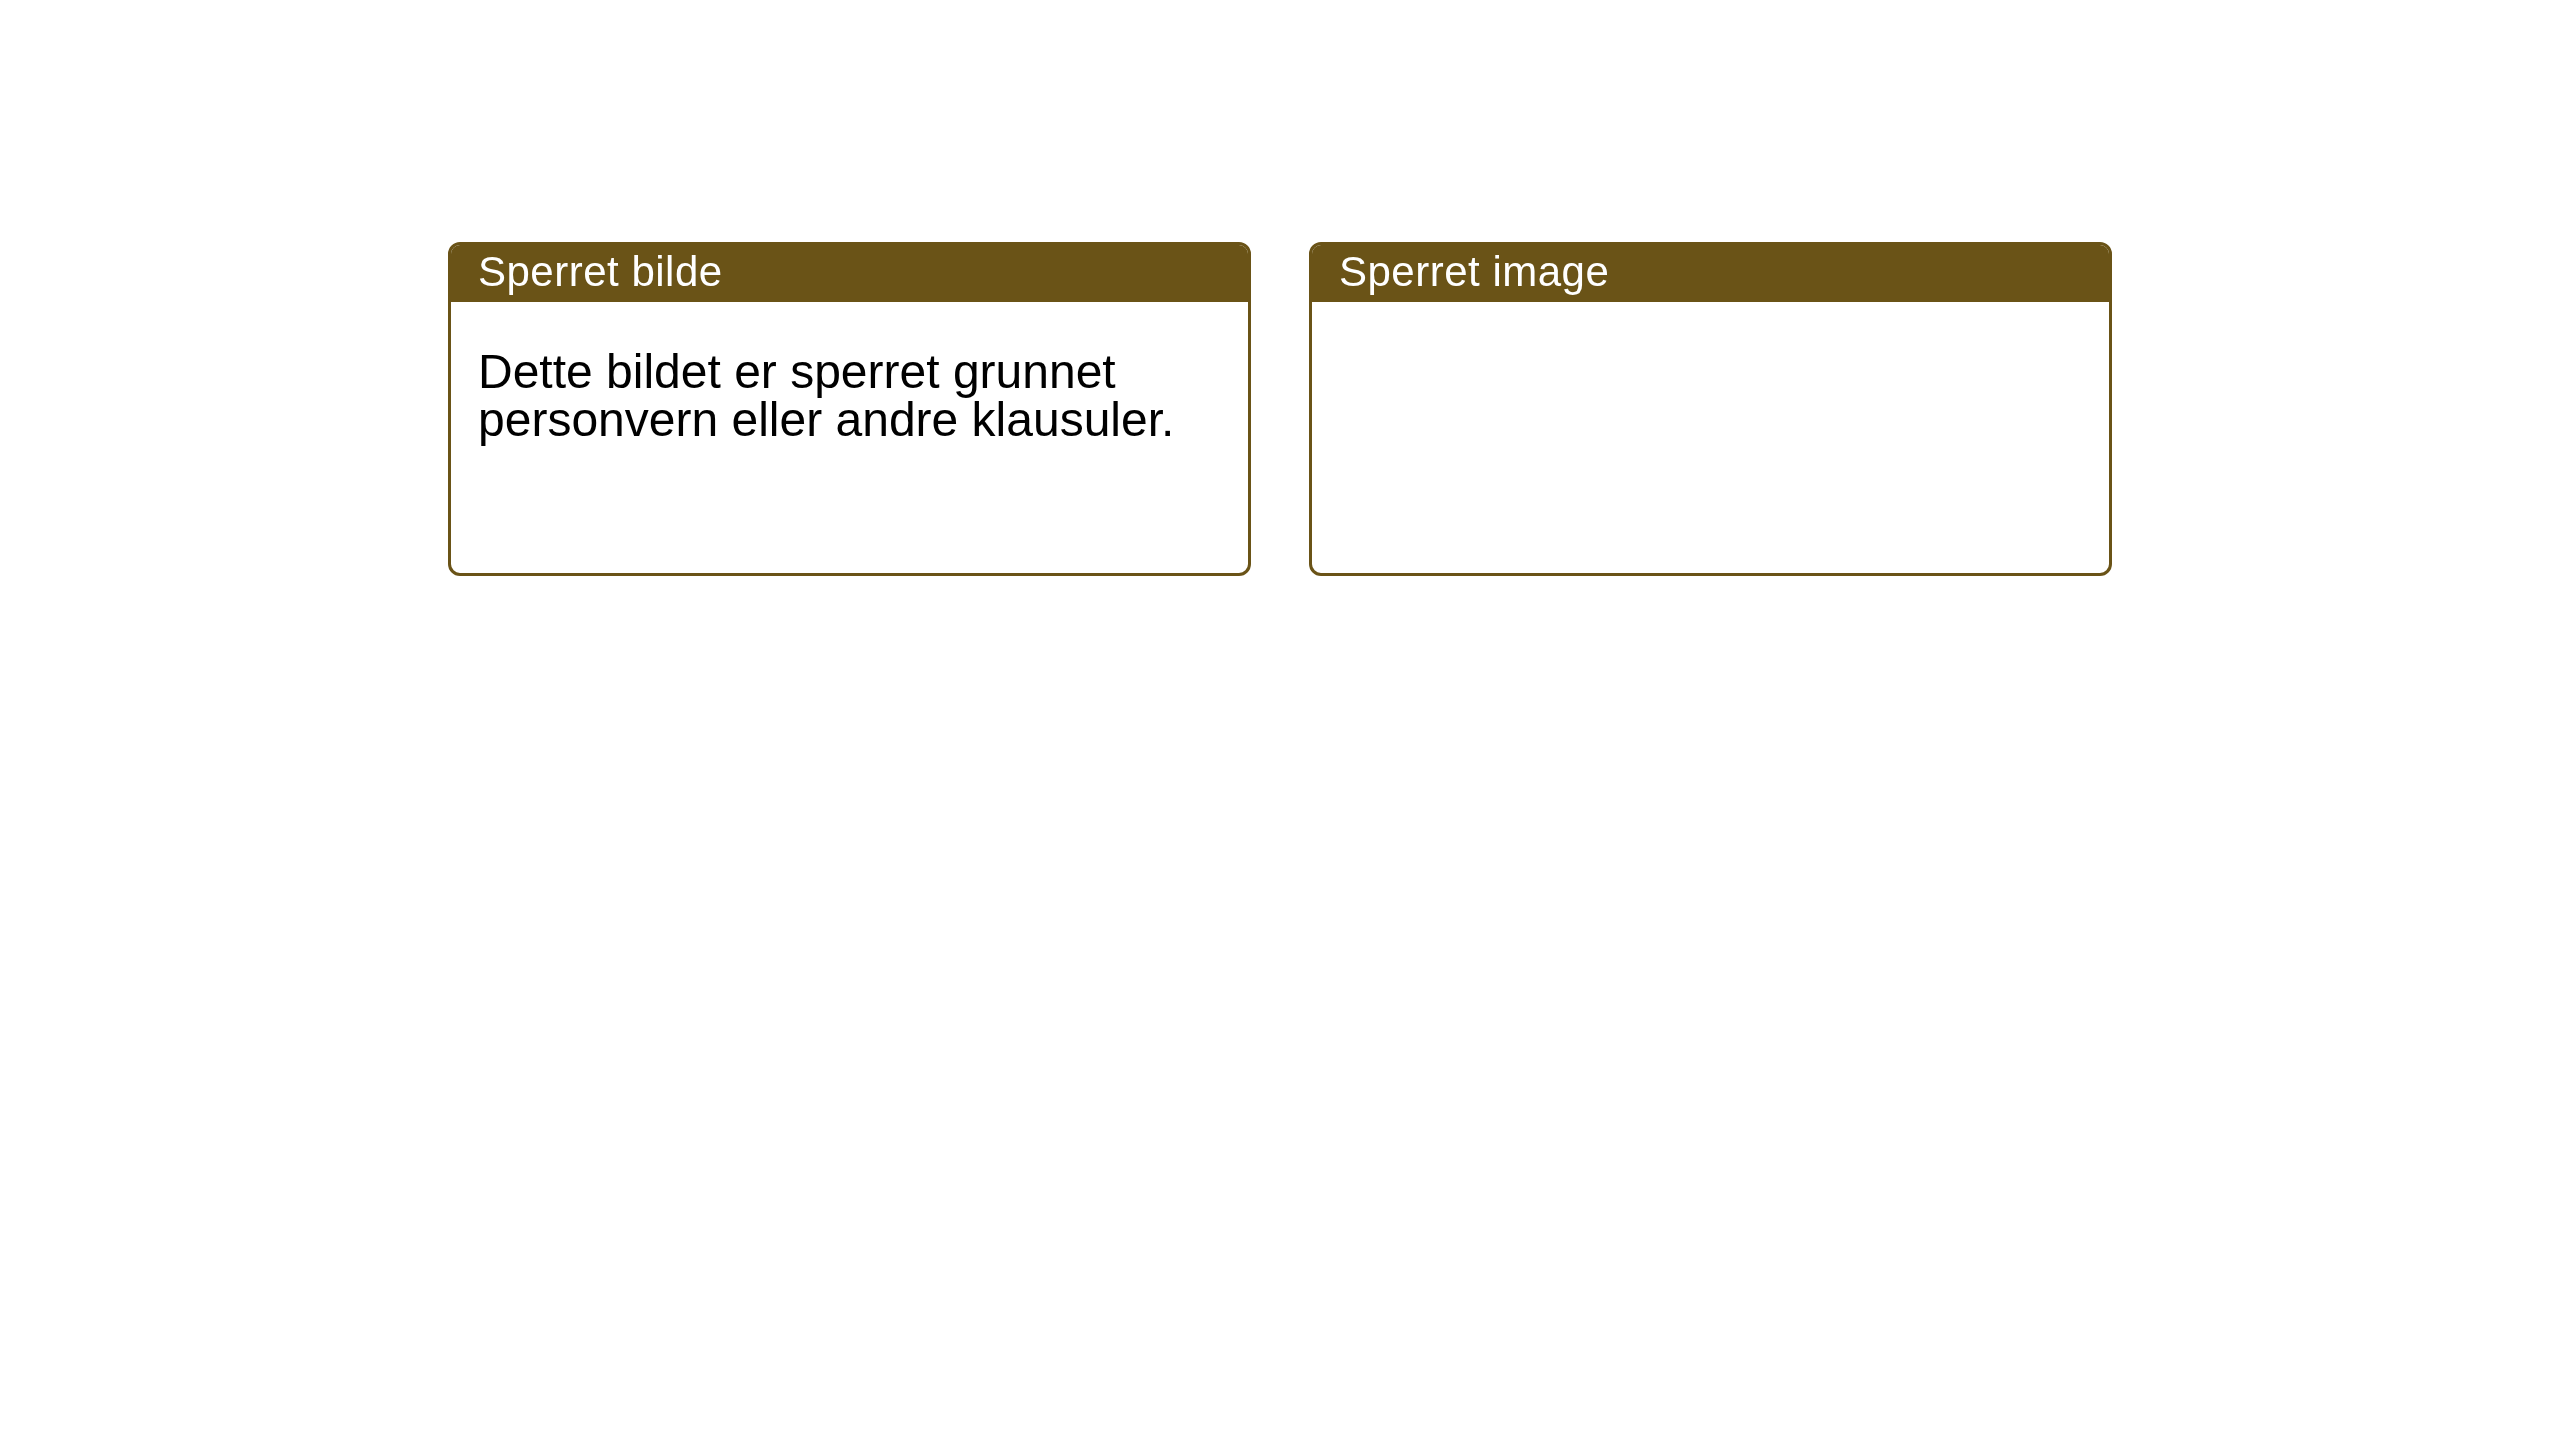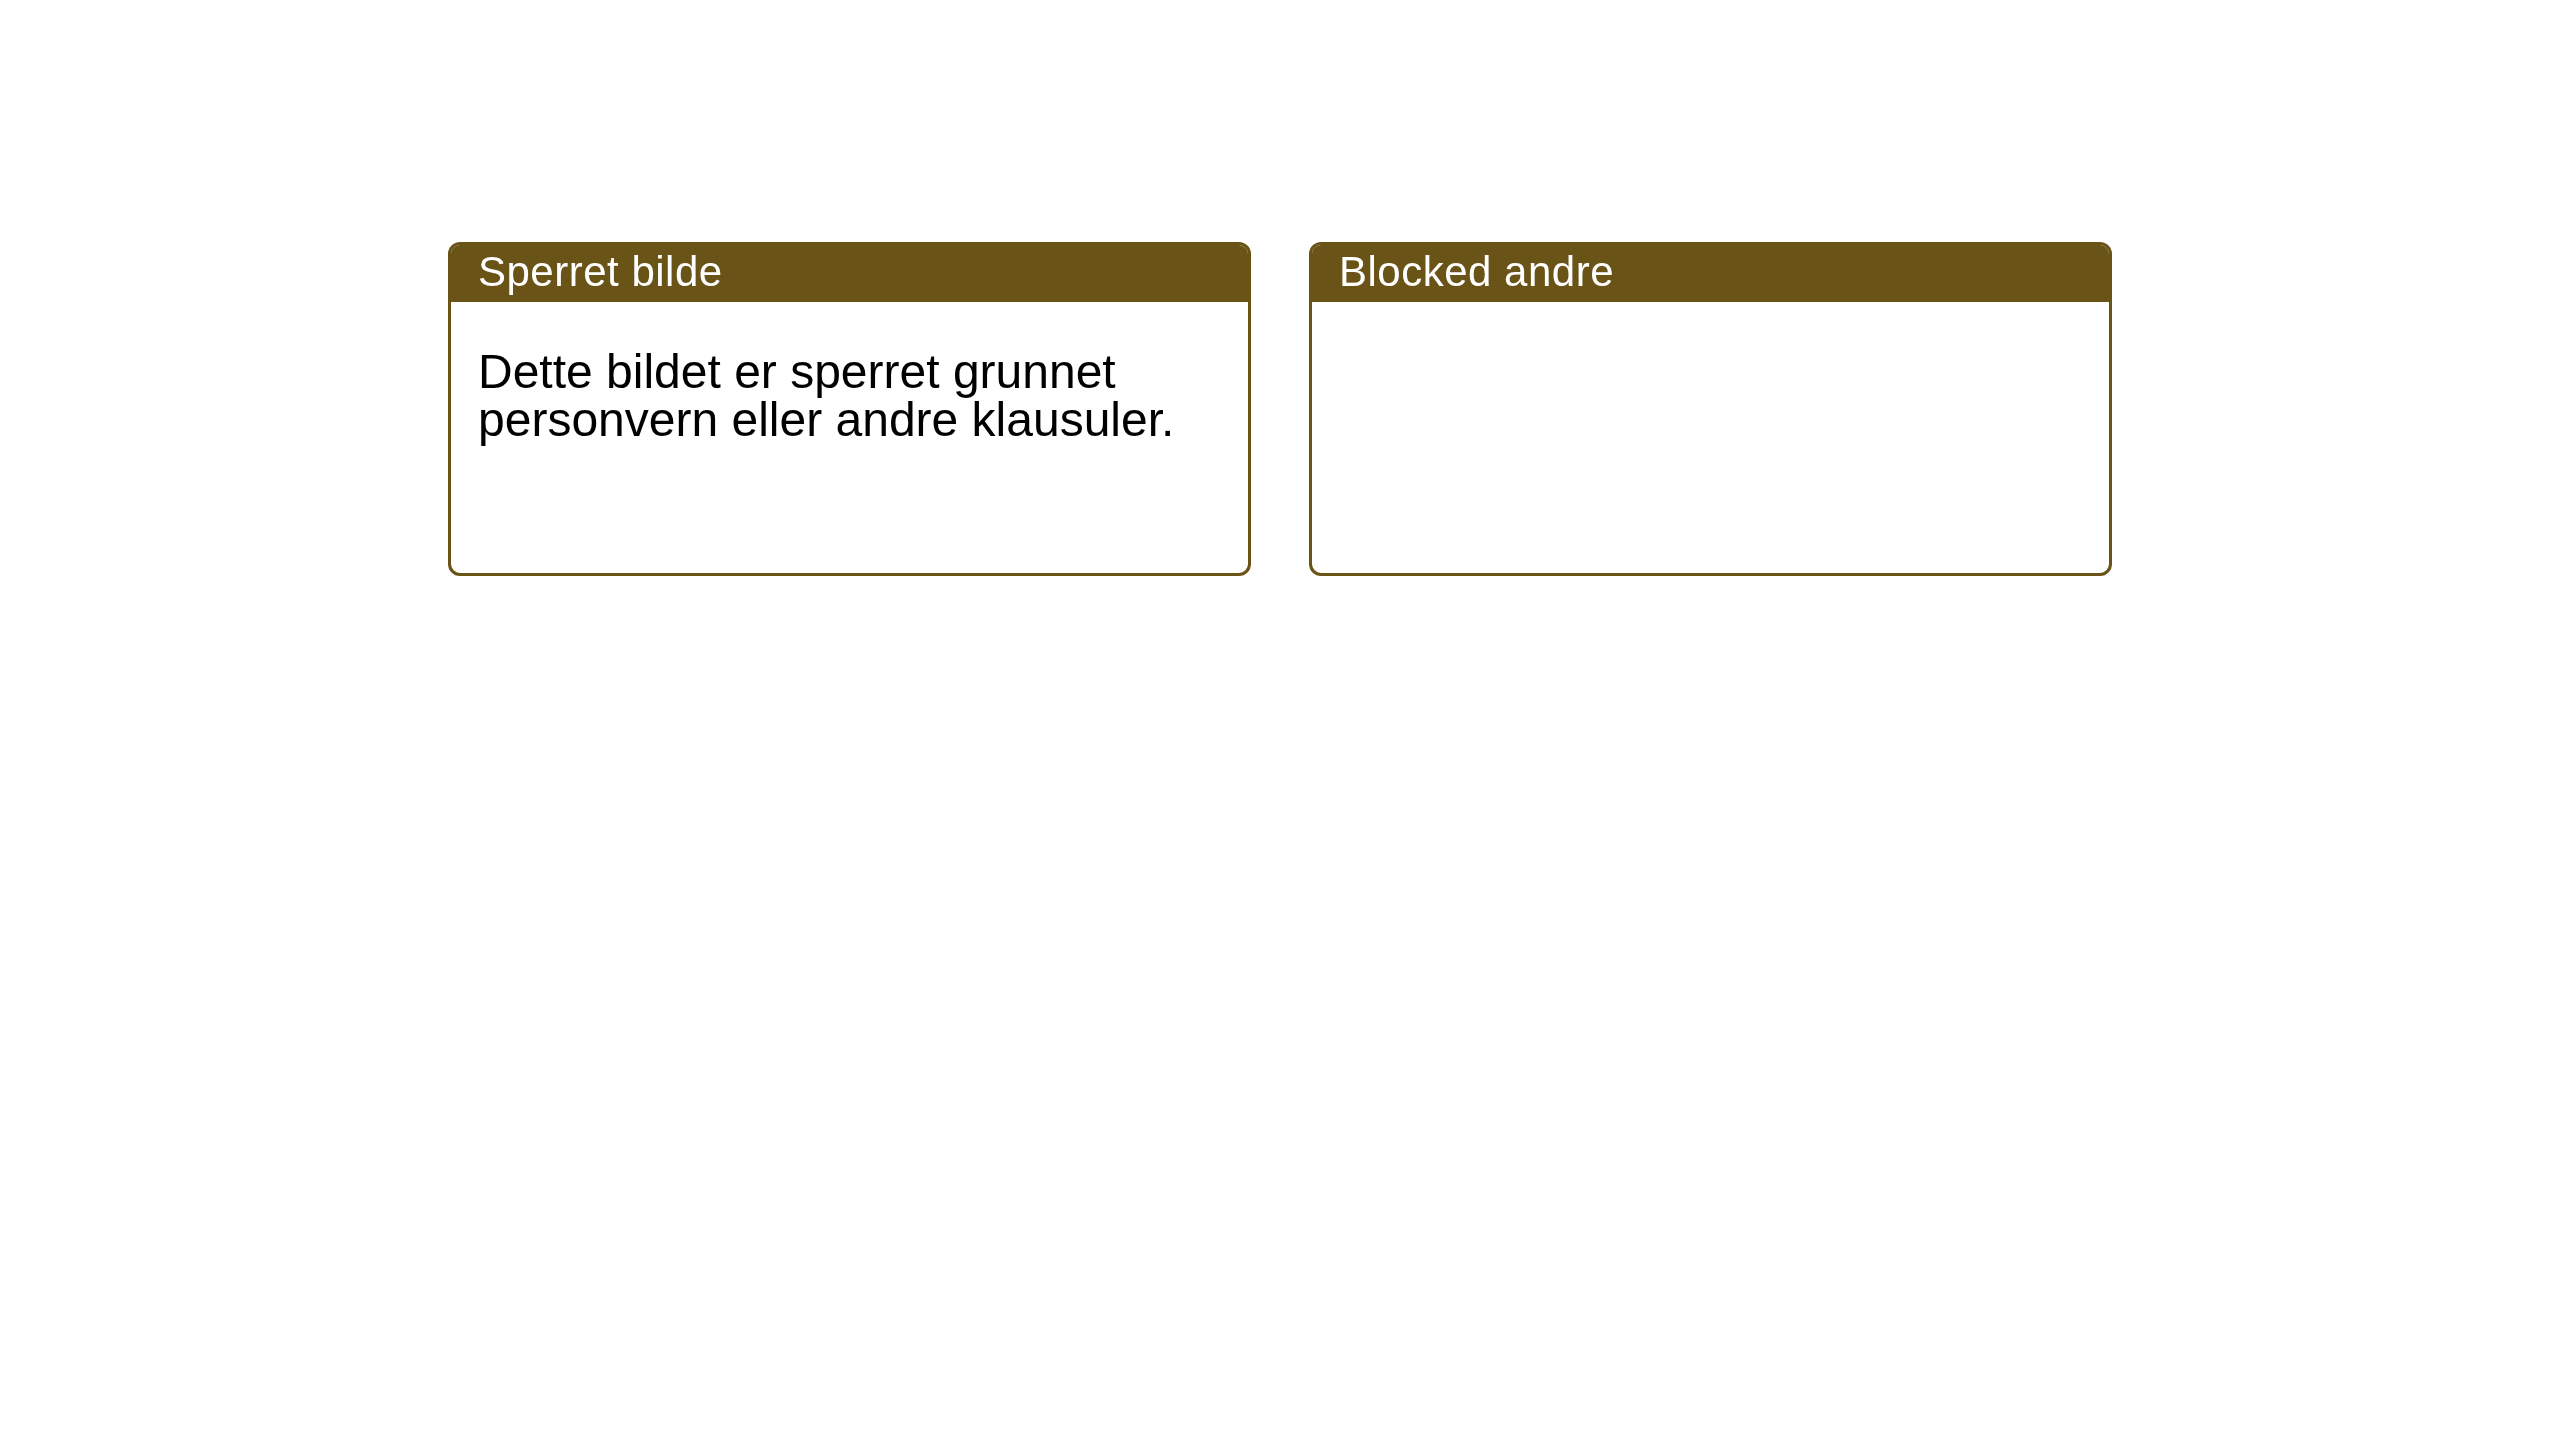--- a/index.html
+++ b/index.html
@@ -70,18 +70,18 @@
         <span class="card-title">Sperret bilde</span>
       </header>
       <div class="card-body">
         <p class="card-message">Dette bildet er sperret grunnet
 personvern eller andre klausuler.</p>
       </div>
     </section>
 
     <section class="card">
       <header class="card-header">
-        <span class="card-title">Blocked andre</span>
+        <span class="card-title">Sperret image</span>
       </header>
     </section>
 
   </div>
 </div>
 
 </body></html>

